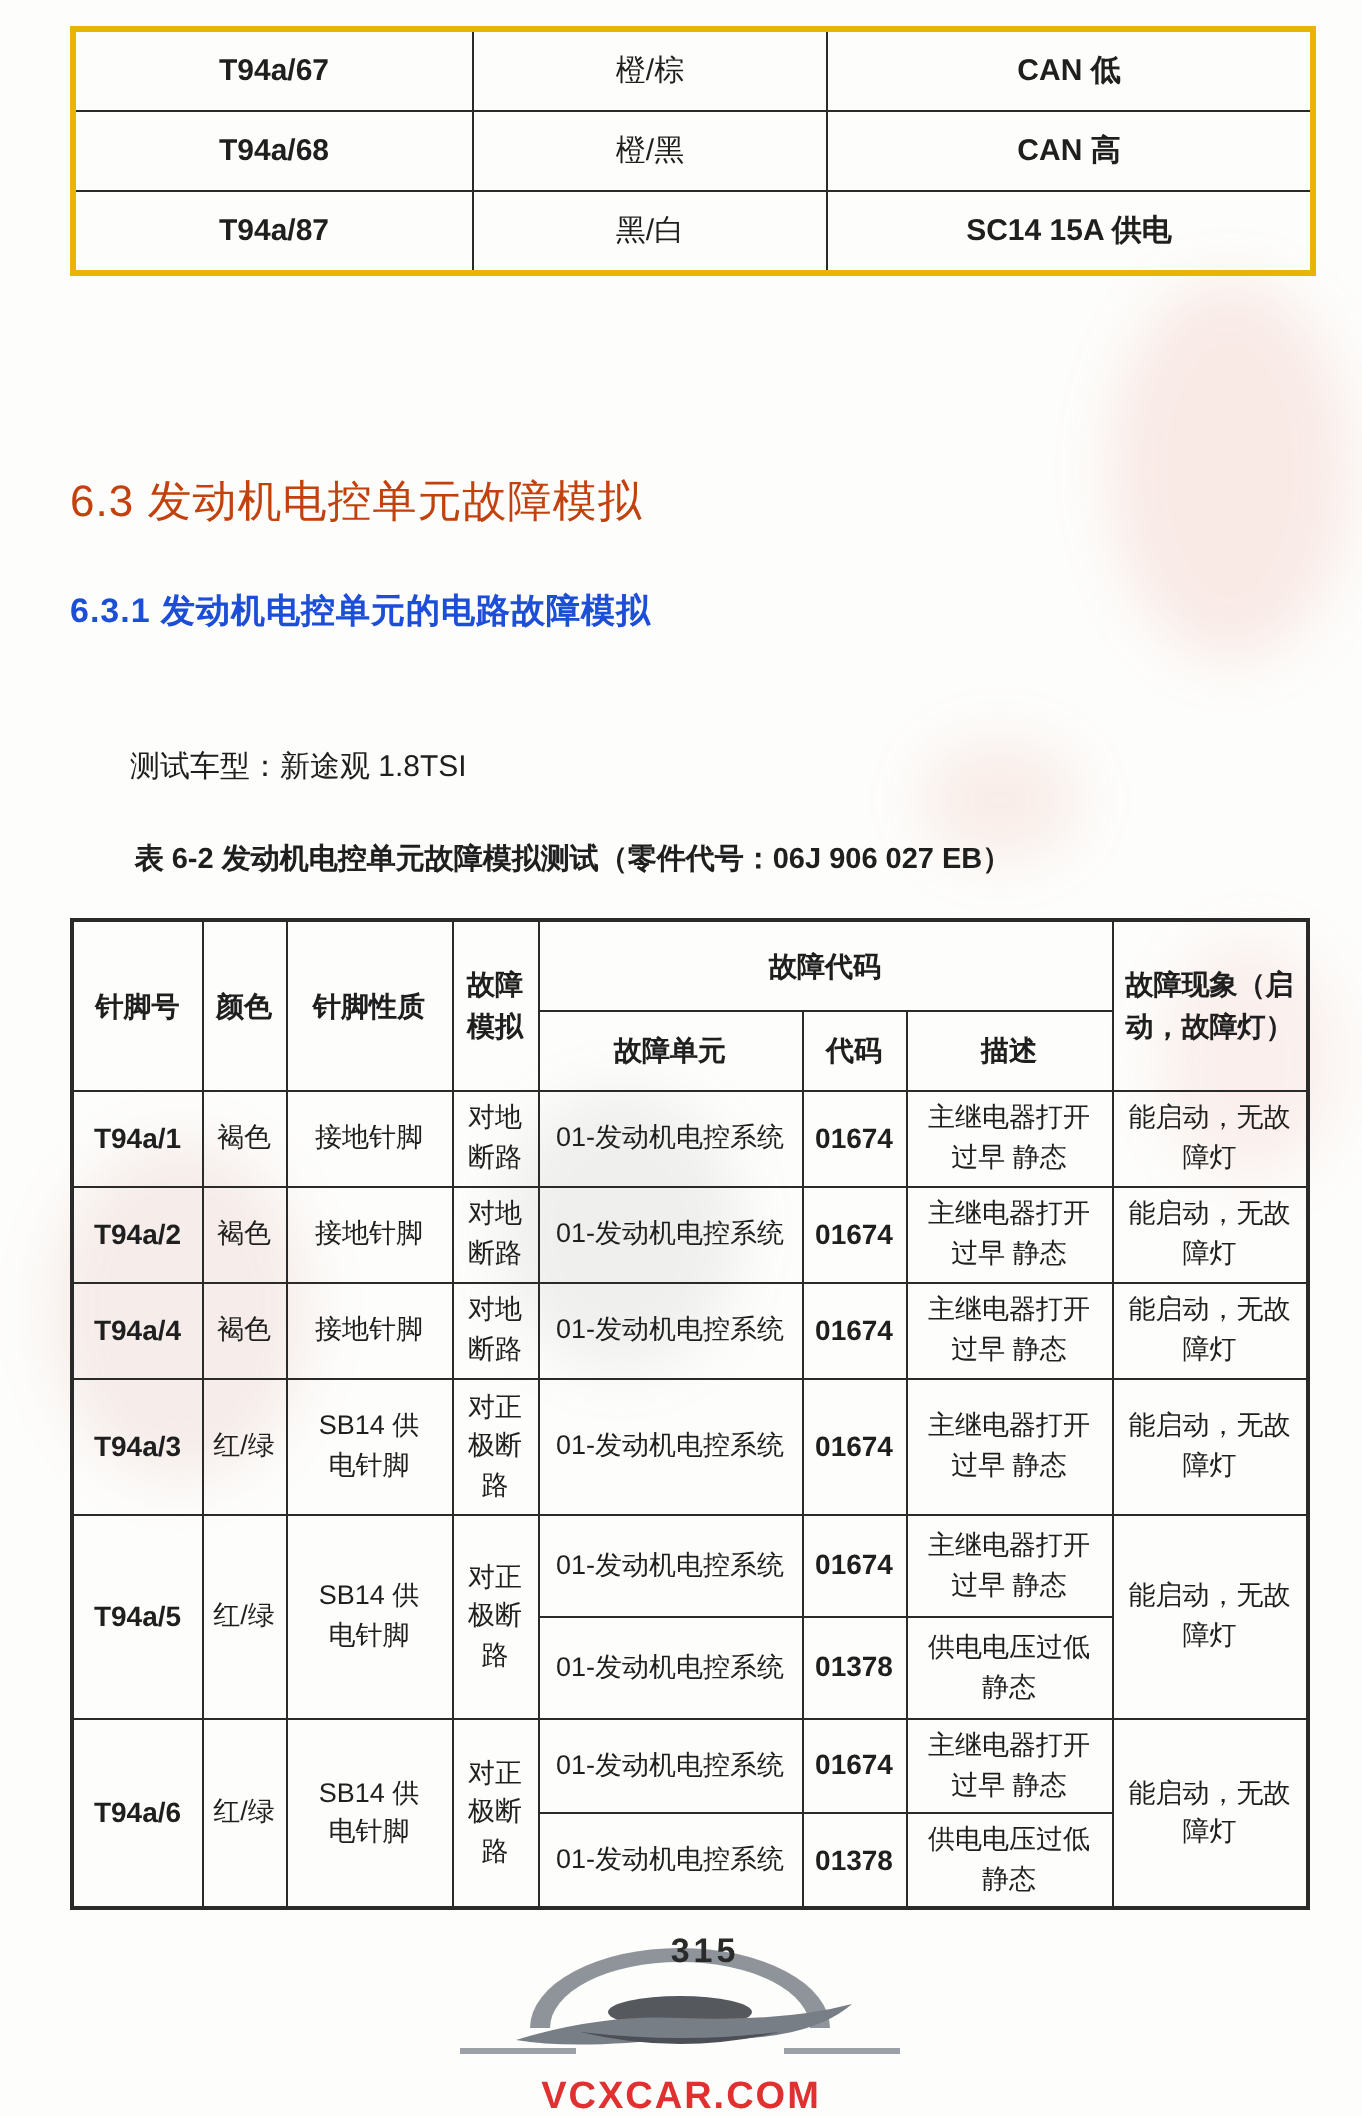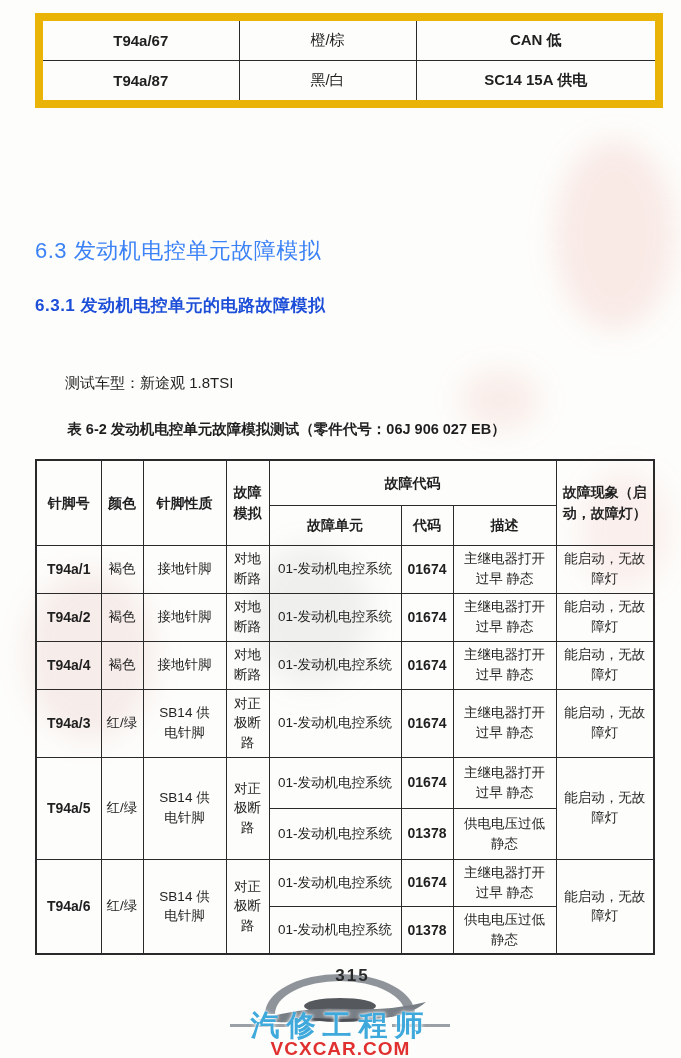--- a/index.html
+++ b/index.html
@@ -16,30 +16,30 @@
   .wm{position:absolute;border-radius:50%;filter:blur(14px);pointer-events:none;}
   .wm1{left:555px;top:140px;width:120px;height:190px;background:rgba(225,120,105,.14);}
   .wm2{left:460px;top:370px;width:80px;height:60px;background:rgba(225,120,105,.12);}
   .wm3{left:25px;top:570px;width:130px;height:170px;background:rgba(190,90,80,.10);}
   .wm4{left:250px;top:545px;width:120px;height:140px;background:rgba(120,120,120,.10);}
   .wm5{left:580px;top:470px;width:90px;height:120px;background:rgba(225,120,105,.10);}
 
   
   .toptable-wrap{position:absolute;left:35px;top:13px;}
   table{border-collapse:collapse;table-layout:fixed;}
-  .toptable{width:620px;border:8px solid #eab308;}
+  .toptable{width:620px;border:3px solid #eab308;}
   .toptable td{
     border:1.6px solid #2a2a2a;
     height:37px;text-align:center;vertical-align:middle;
     font-size:15px;
   }
   .toptable td.lat{font-weight:700;}
 
   
-  .h2{position:absolute;left:35px;top:236px;font-size:22px;font-weight:500;color:#3b82f6;letter-spacing:.5px;}
+  .h2{position:absolute;left:35px;top:236px;font-size:22px;font-weight:500;color:#c2410c;letter-spacing:.5px;}
   .h3{position:absolute;left:35px;top:294px;font-size:17px;font-weight:600;color:#1d4ed8;letter-spacing:.5px;}
   .p1{position:absolute;left:35px;top:340px;width:600px;font-size:15px;text-indent:2em;}
   .p2{position:absolute;left:35px;top:374px;width:600px;font-size:15px;text-indent:2em;}
   .caption{position:absolute;left:0;top:420px;width:573px;text-align:center;font-size:14.5px;font-weight:700;}
 
   
   .maintable-wrap{position:absolute;left:35px;top:459px;}
   .maintable{width:620px;border:2.5px solid #2a2a2a;}
   .maintable th,.maintable td{
     border:1.6px solid #2a2a2a;
@@ -80,20 +80,25 @@
       <colgroup>
           <col style="width:200px">
           <col style="width:177px">
           <col style="width:243px">
         </colgroup>
       <tbody>
           <tr>
         <td class="lat">T94a/67</td>
         <td>橙/棕</td>
         <td class="lat">CAN 低</td>
+      </tr>
+      <tr>
+        <td class="lat">T94a/68</td>
+        <td>橙/黑</td>
+        <td class="lat">CAN 高</td>
       </tr>
       <tr>
         <td class="lat">T94a/87</td>
         <td>黑/白</td>
         <td class="lat">SC14 15A 供电</td>
       </tr>
     </tbody>
       </table>
   </div>
 
@@ -237,17 +242,16 @@
     <div class="pageno">315</div>
     <svg class="carlogo" width="220" height="60" viewBox="0 0 220 60">
       <path d="M35 44 A 75 40 0 0 1 185 44 Z" fill="#8e949a"></path>
       <path d="M45 44 A 65 33 0 0 1 175 44 Z" fill="#fdfdfb"></path>
       <ellipse cx="110" cy="36" rx="36" ry="8" fill="#55595e"></ellipse>
       <path d="M28 50 Q 70 37 110 39 Q 162 41 196 32 Q 172 53 110 49 Q 58 55 28 50 Z" fill="#787e85"></path>
       <path d="M60 46 Q 110 58 160 46 Q 112 52 60 46 Z" fill="#4c5056"></path>
       <rect x="0" y="54" width="58" height="3" fill="#9aa0a6"></rect>
       <rect x="162" y="54" width="58" height="3" fill="#9aa0a6"></rect>
     </svg>
-    <div class="brand">汽修工程师</div>
     <div class="site">VCXCAR.COM</div>
   </div>
 
 </div>
 
 </body></html>

